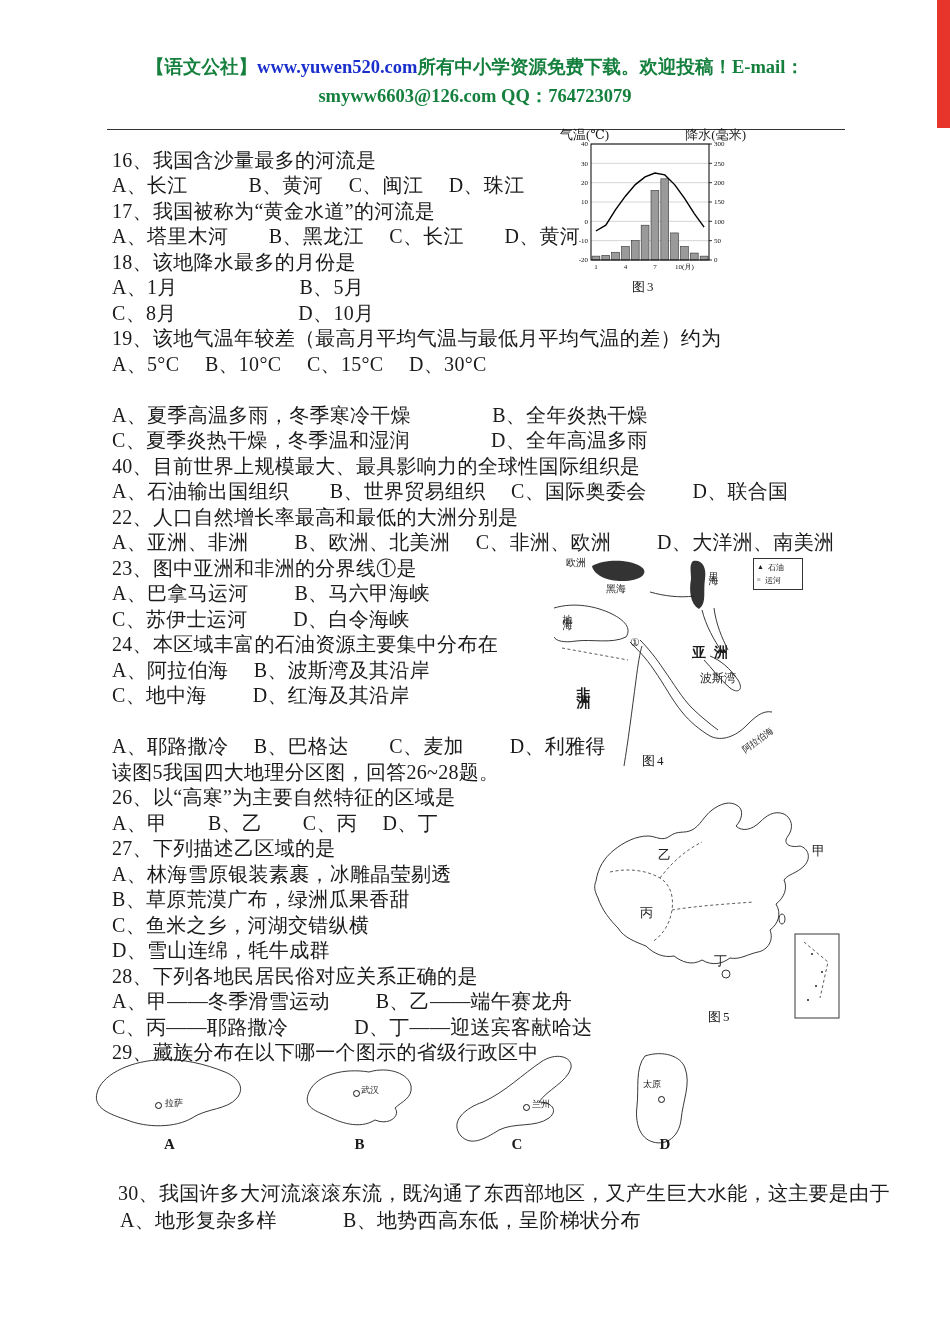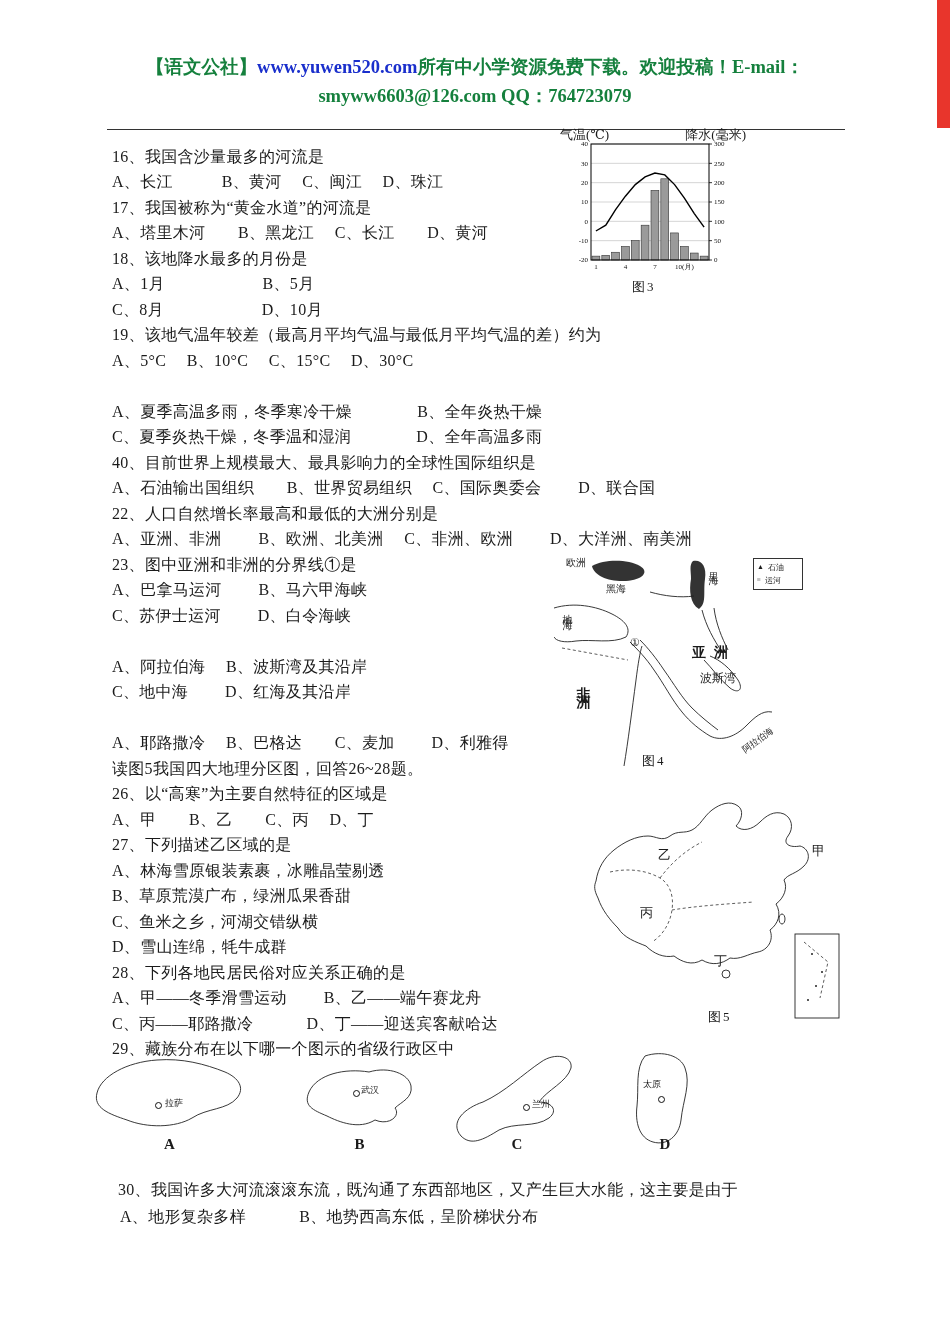--- a/index.html
+++ b/index.html
@@ -5,21 +5,21 @@
   html,body{margin:0;padding:0;}
   body{width:950px;height:1344px;background:#fff;position:relative;
        font-family:"Liberation Serif","DejaVu Serif",serif;color:#1b1b1b;}
   .page{position:absolute;left:0;top:0;width:950px;height:1344px;background:#fff;overflow:hidden;}
   .red{color:#15803d;}
   .blue{color:#1a2fcc;}
   .corner-bar{position:absolute;right:0;top:0;width:13px;height:128px;background:#e8352c;}
   .header{position:absolute;top:56px;left:0;width:100%;text-align:center;font-weight:bold;font-size:18.5px;line-height:1.2;}
   .header .h2{margin-top:7px;font-size:18.5px;}
   .rule{position:absolute;left:107px;top:129px;width:738px;height:0;border-top:1.6px solid #333;}
-  .line{position:absolute;left:112px;font-size:16px;letter-spacing:.3px;white-space:pre;}
+  .line{position:absolute;left:112px;font-size:20px;letter-spacing:.3px;white-space:pre;}
   .fig{position:absolute;}
   .fig-caption{position:absolute;font-size:13px;letter-spacing:2px;}
   .axis-title{position:absolute;font-size:13px;}
   .m-label{position:absolute;font-size:10px;white-space:pre;}
   .m-label.big{font-size:14px;letter-spacing:8px;font-weight:bold;}
   .vert{writing-mode:vertical-rl;letter-spacing:3px;}
   .legend{position:absolute;left:199px;top:6px;width:50px;height:32px;border:1px solid #333;
           font-size:8px;padding:2px 3px;box-sizing:border-box;background:#fff;}
   .lg-row{display:flex;gap:4px;align-items:center;line-height:13px;}
   .lg-sym{font-size:7px;}
@@ -55,20 +55,21 @@
   <div class="line" style="top:351px">A、5°C　 B、10°C　 C、15°C　 D、30°C</div>
   <div class="line" style="top:402px">A、夏季高温多雨，冬季寒冷干燥　　　　B、全年炎热干燥</div>
   <div class="line" style="top:427px">C、夏季炎热干燥，冬季温和湿润　　　　D、全年高温多雨</div>
   <div class="line" style="top:453px">40、目前世界上规模最大、最具影响力的全球性国际组织是</div>
   <div class="line" style="top:478px">A、石油输出国组织　　B、世界贸易组织　 C、国际奥委会　　 D、联合国</div>
   <div class="line" style="top:504px">22、人口自然增长率最高和最低的大洲分别是</div>
   <div class="line" style="top:529px">A、亚洲、非洲　　 B、欧洲、北美洲　 C、非洲、欧洲　　 D、大洋洲、南美洲</div>
   <div class="line" style="top:555px">23、图中亚洲和非洲的分界线①是</div>
   <div class="line" style="top:580px">A、巴拿马运河　　 B、马六甲海峡</div>
   <div class="line" style="top:606px">C、苏伊士运河　　 D、白令海峡</div>
+  <div class="line" style="top:631px">24、本区域丰富的石油资源主要集中分布在</div>
   <div class="line" style="top:682px">C、地中海　　 D、红海及其沿岸</div>
   <div class="line" style="top:657px">A、阿拉伯海　 B、波斯湾及其沿岸</div>
   <div class="line" style="top:733px">A、耶路撒冷　 B、巴格达　　C、麦加　　 D、利雅得</div>
   <div class="line" style="top:759px">读图5我国四大地理分区图，回答26~28题。</div>
   <div class="line" style="top:784px">26、以“高寒”为主要自然特征的区域是</div>
   <div class="line" style="top:810px">A、甲　　B、乙　　C、丙　 D、丁</div>
   <div class="line" style="top:835px">27、下列描述乙区域的是</div>
   <div class="line" style="top:861px">A、林海雪原银装素裹，冰雕晶莹剔透</div>
   <div class="line" style="top:886px">B、草原荒漠广布，绿洲瓜果香甜</div>
   <div class="line" style="top:912px">C、鱼米之乡，河湖交错纵横</div>

